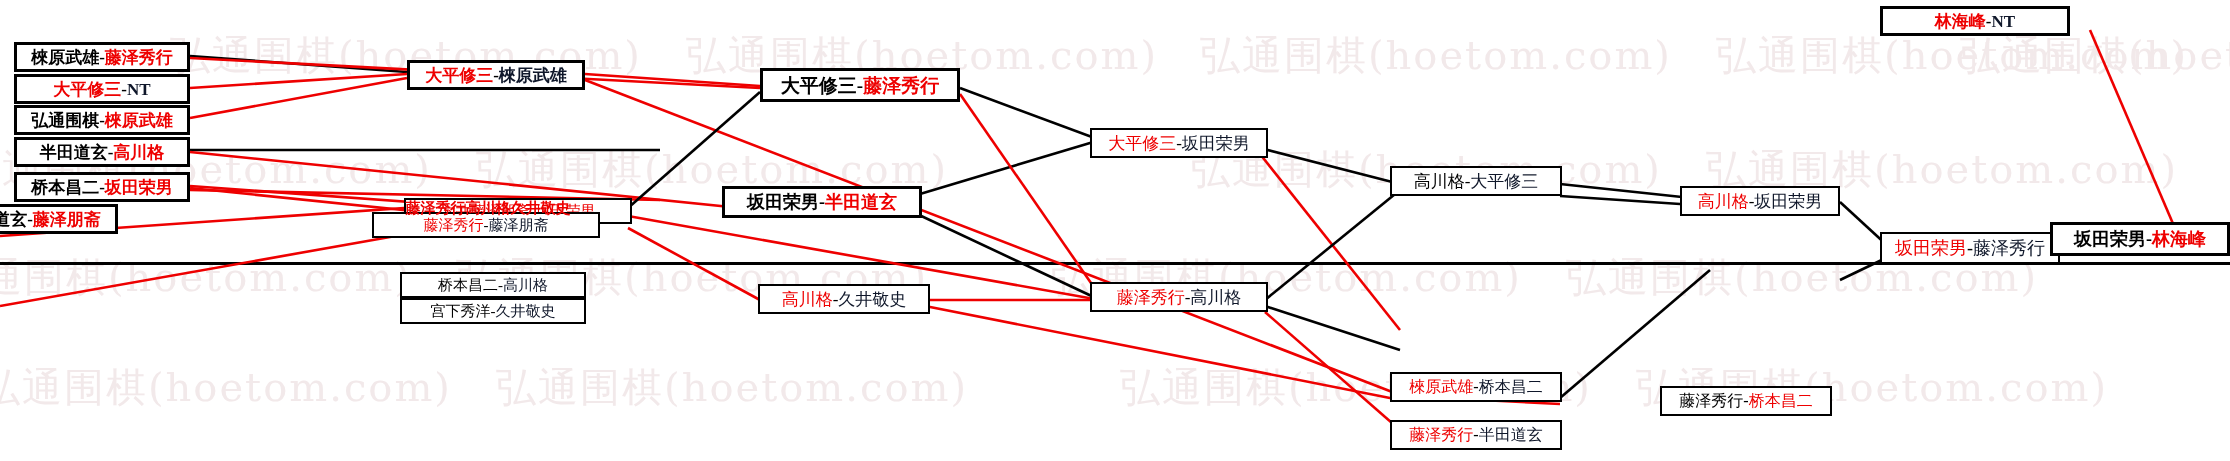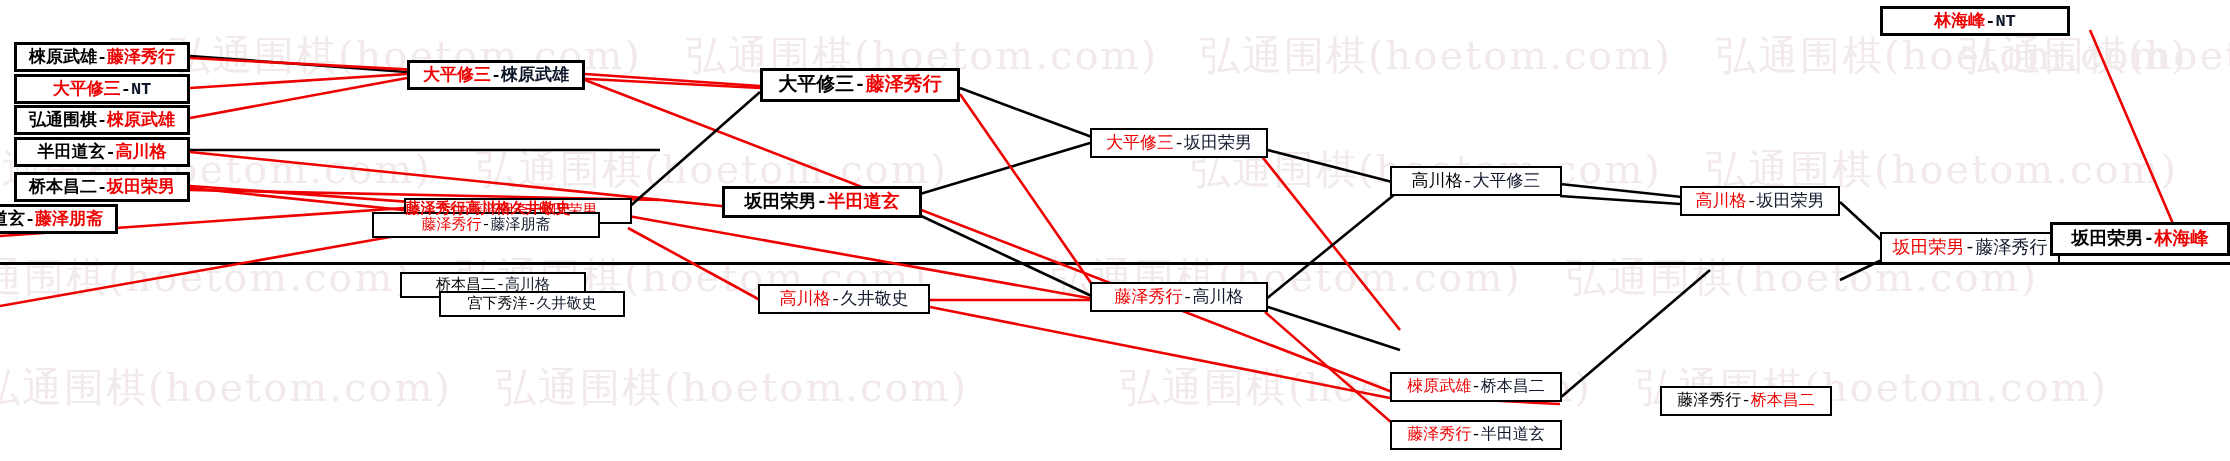--- a/index.html
+++ b/index.html
@@ -31,21 +31,21 @@
   #nodes{position:absolute;inset:0;z-index:2;}
   .node{
     position:absolute;
     box-sizing:border-box;
     border:3px solid #000000;
     background:#ffffff;
     display:flex;
     align-items:center;
     justify-content:center;
     white-space:nowrap;
-    font-family:Liberation Mono, monospace;
+    font-family:Liberation Serif, serif;
     font-weight:700;
     line-height:1;
     padding:0 18px;
   }
   .node .a{color:#000000;}
   .node .b{color:#0f172a;}
   .node .sep{color:#000000;font-weight:700;}
   .node .win{color:#ee0000;}
   .node.thin{border-width:2px;font-weight:400;}
   .node.thin .sep{font-weight:400;}
@@ -179,21 +179,21 @@
       <div class="node thin" style="left: 372px; top: 212px; width: 228px; height: 26px; font-size: 15px;">
         <span class="a win">藤泽秀行</span>
         <span class="sep">-</span>
         <span class="b">藤泽朋斋</span>
       </div>
       <div class="node thin" style="left: 400px; top: 272px; width: 186px; height: 26px; font-size: 15px;">
         <span class="a">桥本昌二</span>
         <span class="sep">-</span>
         <span class="b">高川格</span>
       </div>
-      <div class="node thin" style="left: 400px; top: 291px; width: 186px; height: 26px; font-size: 15px; margin-left: 39px;">
+      <div class="node thin" style="left: 400px; top: 298px; width: 186px; height: 26px; font-size: 15px;">
         <span class="a">宫下秀洋</span>
         <span class="sep">-</span>
         <span class="b">久井敬史</span>
       </div>
       <div class="node" style="left: 760px; top: 68px; width: 200px; height: 34px; font-size: 19px;">
         <span class="a">大平修三</span>
         <span class="sep">-</span>
         <span class="b win">藤泽秀行</span>
       </div>
       <div class="node" style="left: 722px; top: 186px; width: 200px; height: 32px; font-size: 18px;">

